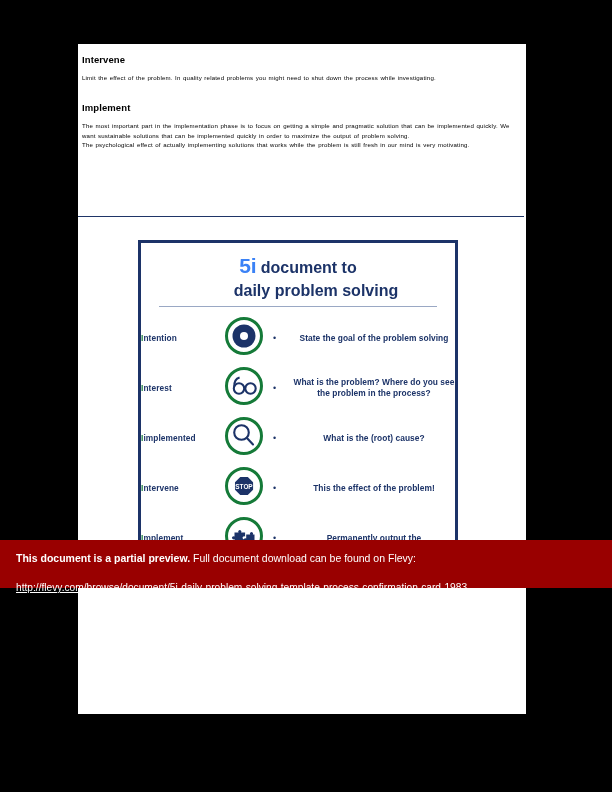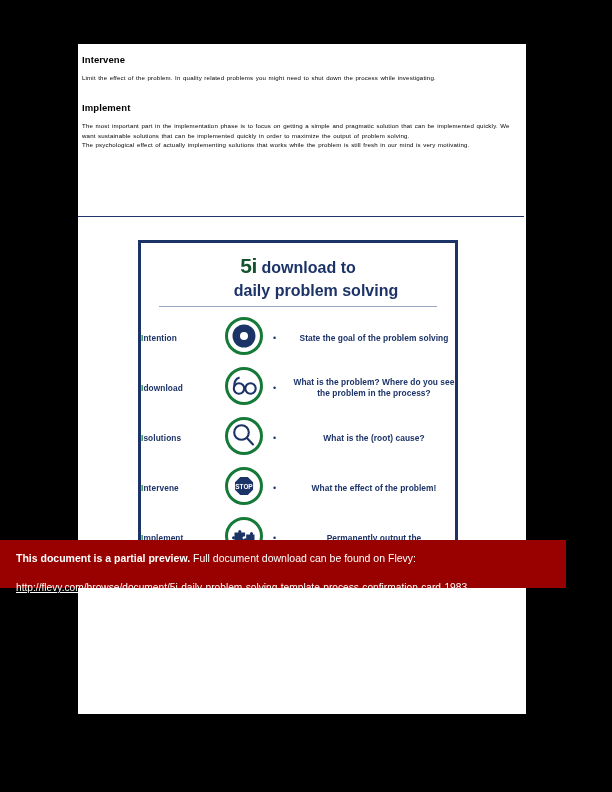--- a/index.html
+++ b/index.html
@@ -75,21 +75,21 @@
   }
 
   .diagram-title {
     text-align: center;
     margin-top: 10px;
     color: #1c3368;
     line-height: 1.22;
   }
   .diagram-title .line1 { font-size: 16px; font-weight: bold; }
   .diagram-title .t5i {
-    color: #14532d;
+    color: #3b82f6;
     font-size: 21px;
     font-weight: bold;
     letter-spacing: -0.3px;
   }
   .diagram-title .line2 {
     font-size: 16px;
     font-weight: bold;
     display: block;
     margin-top: 2px;
     padding-left: 36px;
@@ -157,21 +157,21 @@
     line-height: 1.32;
     letter-spacing: 0.05px;
     text-align: center;
   }
 
   
   #preview-banner {
     position: absolute;
     left: 0;
     top: 540px;
-    width: 566px;
+    width: 612px;
     height: 48px;
     background: #990000;
     color: #ffffff;
   }
   .banner-inner {
     padding: 11px 0 0 16px;
   }
   .banner-line1 { font-size: 10.5px; line-height: 1.35; }
   .banner-line1 .strong { font-weight: bold; }
   .banner-line1 .rest { font-weight: normal; }
@@ -195,21 +195,21 @@
     <div class="doc-h second">Implement</div>
     <div class="doc-p">The most important part in the implementation phase is to focus on getting a simple and pragmatic solution that can be implemented quickly. We want sustainable solutions that can be implemented quickly in order to maximize the output of problem solving.</div>
     <div class="doc-p">The psychological effect of actually implementing solutions that works while the problem is still fresh in our mind is very motivating.</div>
   </div>
 
   <div class="doc-rule"></div>
 
   <div id="diagram-card">
 
     <div class="diagram-title">
-      <span class="line1"><span class="t5i">5i</span><span> download to</span></span>
+      <span class="line1"><span class="t5i">5i</span><span> document to</span></span>
       <span class="line2">daily problem solving</span>
     </div>
     <div class="title-rule"></div>
 
     <div class="rows">
 
       <div class="drow">
         <div class="row-label"><span class="cap">I</span><span>ntention</span></div>
         <div class="row-icon">
           <div class="ring"></div>
@@ -218,40 +218,40 @@
               <circle cx="19" cy="19" r="11.5" fill="#1c3368"></circle>
               <circle cx="19" cy="19" r="4" fill="#ffffff"></circle>
             </svg>
           </div>
         </div>
         <div class="row-bullet">•</div>
         <div class="row-text">State the goal of the problem solving</div>
       </div>
 
       <div class="drow">
-        <div class="row-label"><span class="cap">I</span><span>download</span></div>
+        <div class="row-label"><span class="cap">I</span><span>nterest</span></div>
         <div class="row-icon">
           <div class="ring"></div>
           <div class="glyph">
             <svg width="38" height="38" viewBox="0 0 38 38">
               <g fill="none" stroke="#1c3368" stroke-width="2.1">
                 <circle cx="14" cy="21.5" r="5.2"></circle>
                 <circle cx="25.5" cy="21.5" r="5.2"></circle>
                 <path d="M19.2 21 Q19.8 19.4 20.4 21"></path>
                 <path d="M9.3 19.8 C9.0 14.5 11.6 11.5 14.6 10.6"></path>
               </g>
             </svg>
           </div>
         </div>
         <div class="row-bullet">•</div>
         <div class="row-text">What is the problem? Where do you see the problem in the process?</div>
       </div>
 
       <div class="drow">
-        <div class="row-label"><span class="cap">I</span><span>solutions</span></div>
+        <div class="row-label"><span class="cap">I</span><span>implemented</span></div>
         <div class="row-icon">
           <div class="ring"></div>
           <div class="glyph">
             <svg width="38" height="38" viewBox="0 0 38 38">
               <g fill="none" stroke="#1c3368" stroke-width="2.1" stroke-linecap="round">
                 <circle cx="16.5" cy="15.5" r="7.3"></circle>
                 <line x1="21.7" y1="20.8" x2="28" y2="27.5"></line>
               </g>
             </svg>
           </div>
@@ -265,21 +265,21 @@
         <div class="row-icon">
           <div class="ring"></div>
           <div class="glyph">
             <svg width="38" height="38" viewBox="0 0 38 38">
               <polygon points="14.2,7.4 23.8,7.4 30.6,14.2 30.6,23.8 23.8,30.6 14.2,30.6 7.4,23.8 7.4,14.2" fill="#1c3368" transform="translate(0,0) scale(0.78) translate(5.4,5.4)"></polygon>
               <text x="19" y="21.6" text-anchor="middle" font-family="Liberation Sans, sans-serif" font-size="6.4" font-weight="bold" fill="#ffffff">STOP</text>
             </svg>
           </div>
         </div>
         <div class="row-bullet">•</div>
-        <div class="row-text">What the effect of the problem!</div>
+        <div class="row-text">This the effect of the problem!</div>
       </div>
 
       <div class="drow">
         <div class="row-label"><span class="cap">I</span><span>mplement</span></div>
         <div class="row-icon">
           <div class="ring"></div>
           <div class="glyph">
             <svg width="38" height="38" viewBox="0 0 38 38">
               <g fill="#1c3368">
                 <path d="M9.5 15.5 h4 a1.6 1.6 0 1 1 2.6 0 h4 v4 a1.6 1.6 0 1 0 0 2.6 v4 h-10.6 v-4 a1.6 1.6 0 1 1 0-2.6 z"></path>

